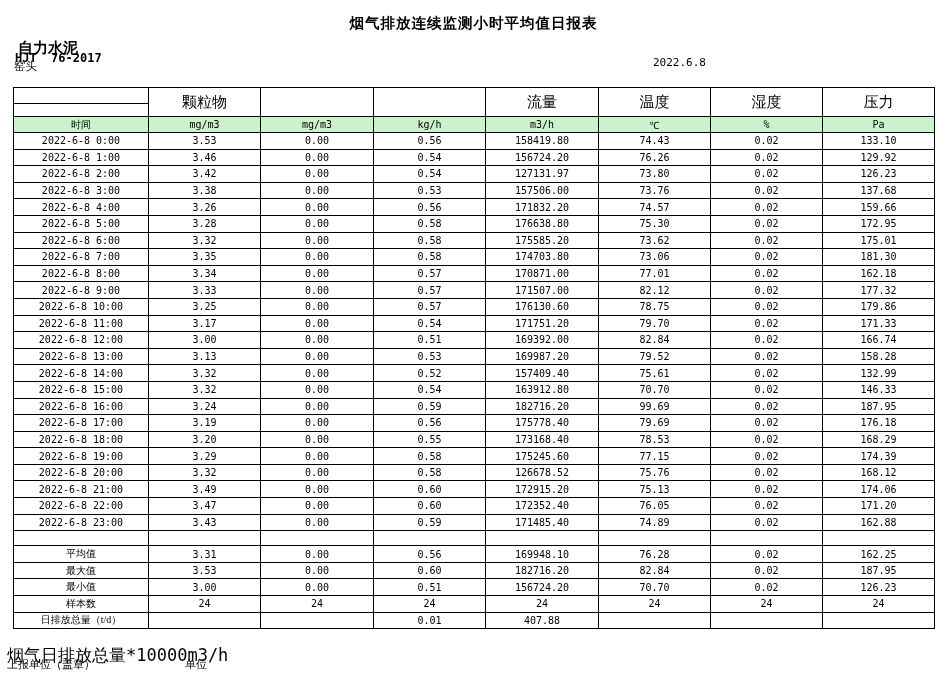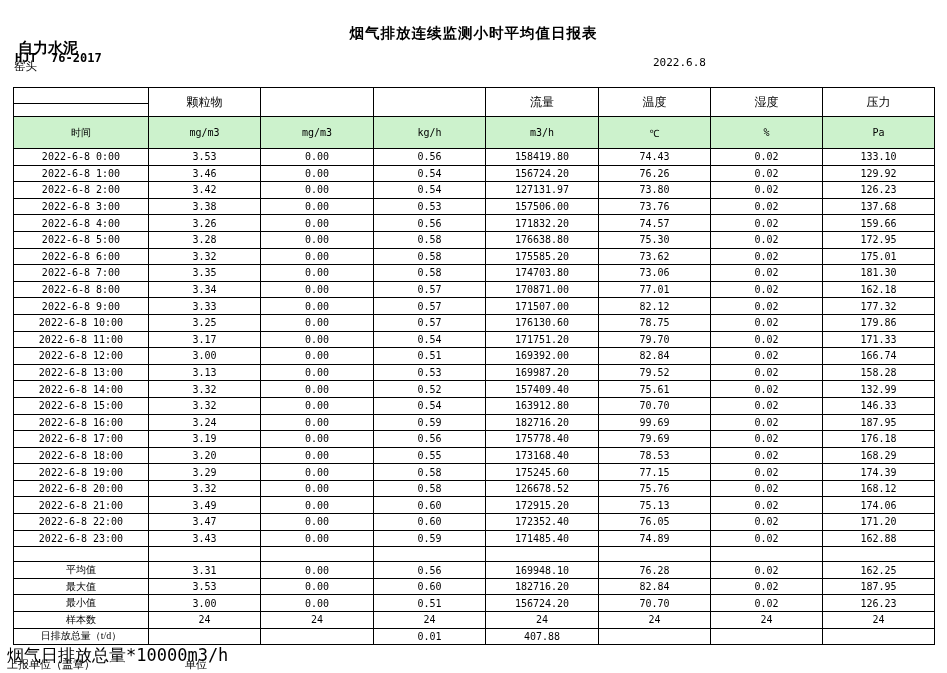--- a/index.html
+++ b/index.html
@@ -4,37 +4,37 @@
 <style>
   * { margin:0; padding:0; box-sizing:border-box; }
   html,body { background:#ffffff; }
   .page {
     position:relative; width:947px; height:673px; background:#ffffff;
     font-family:"DejaVu Sans Mono","Liberation Mono",monospace;
     color:#000; overflow:hidden;
   }
   .pre { white-space:pre; }
   .doc-code { position:absolute; left:15px; top:3px; font-size:12px; font-weight:bold;margin-top:48px; }
-  .report-title { position:absolute; left:0; right:0; top:24px; text-align:center; font-size:14.5px; font-weight:bold; letter-spacing:1px; }
+  .report-title { position:absolute; left:0; right:0; top:14px; text-align:center; font-size:14.5px; font-weight:bold; letter-spacing:1px; }
   .company { position:absolute; left:18px; top:39px; font-size:15px; font-weight:bold; }
   .point   { position:absolute; left:14px; top:59px; font-size:11.5px; font-weight:normal; }
   .date    { position:absolute; left:653px; top:56px; font-size:11px; }
 
   table.report {
     position:absolute; left:13px; top:87px; width:921px;
     border-collapse:collapse; table-layout:fixed;
   }
   table.report th, table.report td {
     border:1px solid #000; font-weight:normal; text-align:center;
     vertical-align:middle; font-size:10px; padding:0 1px;
     white-space:nowrap; overflow:hidden;
   }
-  tr.row-a th { height:16px; font-size:12px; }
+  tr.row-a th { height:16px; font-size:15px; }
   tr.row-b th { height:13px; }
-  tr.unit-row td { height:32px; background:#ccf2cc; }
+  tr.unit-row td { height:16px; background:#ccf2cc; }
   tbody.data-rows tr { height:16.6px; }
   tr.blank-row td { height:15px; }
   tbody.summary-rows tr { height:16.6px; }
   td.left { text-align:left; padding-left:2px;font-family:Liberation Serif, serif; }
 
   .footer-note  { position:absolute; left:7px; top:644px; font-size:17px;text-align:center; }
   .footer-sign  { position:absolute; left:7px; top:657px; font-size:11px;text-align:right; }
   .footer-unit  { position:absolute; left:185px; top:657px; font-size:11px; }
 </style>
 </head>

